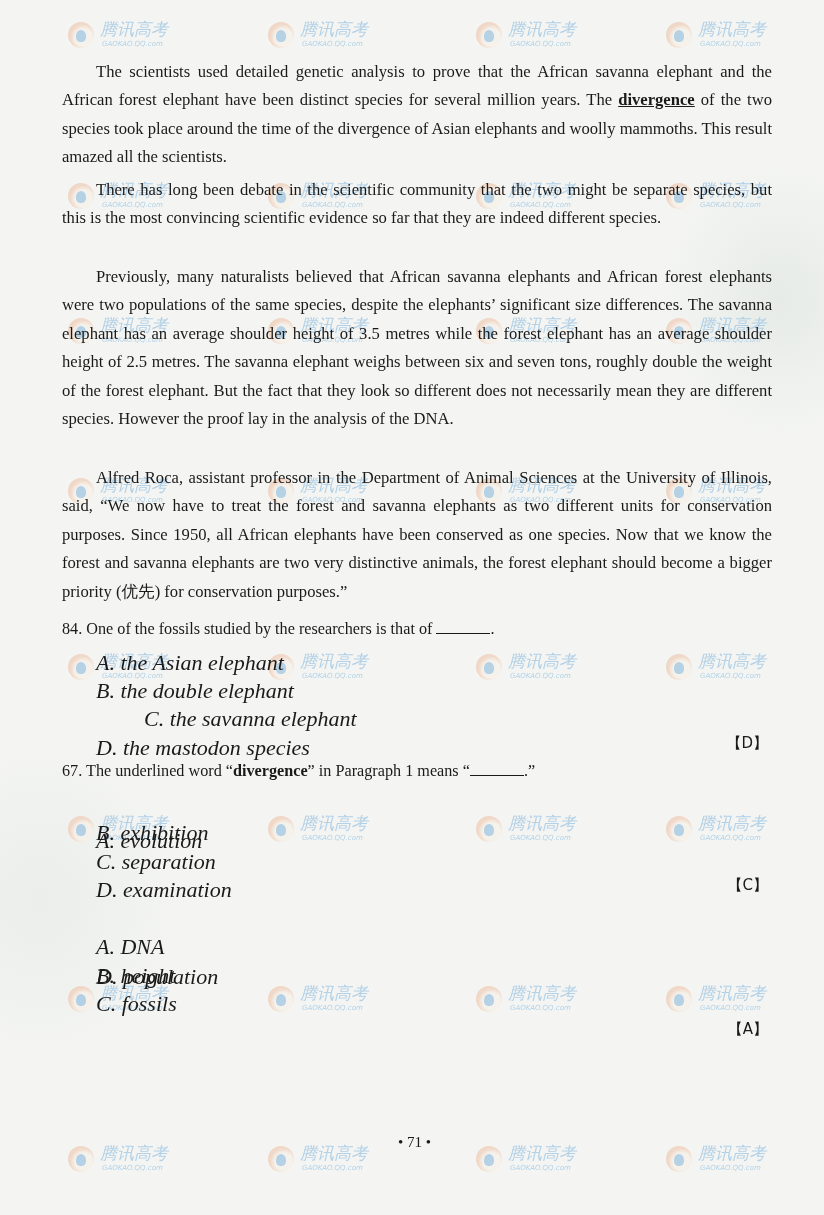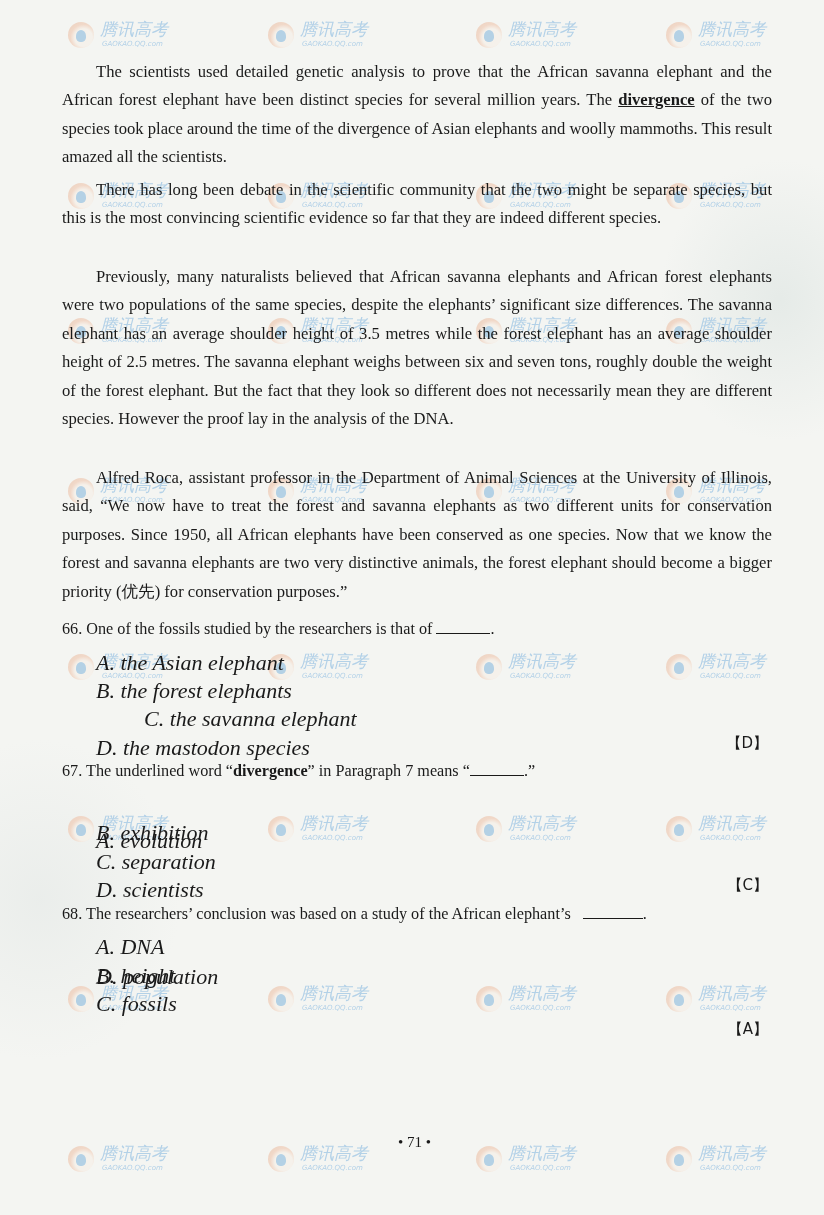--- a/index.html
+++ b/index.html
@@ -289,40 +289,37 @@
     </div>
 
   <p class="para" style="top:176px;margin:0;">There has long been debate in the scientific community that the two might be separate species, but this is the most convincing scientific evidence so far that they are indeed different species.</p>
   <p class="para" style="top:58px;margin:0;">
     <span>The scientists used detailed genetic analysis to prove that the African savanna elephant and the African forest elephant have been distinct species for several million years. The </span><span class="u">divergence</span><span> of the two species took place around the time of the divergence of Asian elephants and woolly mammoths. This result amazed all the scientists.</span>
   </p>
   <p class="para" style="top:263px;margin:0;">Previously, many naturalists believed that African savanna elephants and African forest elephants were two populations of the same species, despite the elephants’ significant size differences. The savanna elephant has an average shoulder height of 3.5 metres while the forest elephant has an average shoulder height of 2.5 metres. The savanna elephant weighs between six and seven tons, roughly double the weight of the forest elephant. But the fact that they look so different does not necessarily mean they are different species. However the proof lay in the analysis of the DNA.</p>
   <p class="para" style="top:464px;margin:0;">Alfred Roca, assistant professor in the Department of Animal Sciences at the University of Illinois, said, “We now have to treat the forest and savanna elephants as two different units for conservation purposes. Since 1950, all African elephants have been conserved as one species. Now that we know the forest and savanna elephants are two very distinctive animals, the forest elephant should become a bigger priority (优先) for conservation purposes.”</p>
 
   <div class="q" style="top:620px;">
-    <span>66. One of the fossils studied by the researchers is that of </span><span class="blank"></span><span>.</span>
+    <span>84. One of the fossils studied by the researchers is that of </span><span class="blank"></span><span>.</span>
   </div>
   <div class="opt" style="top:650px;">A. the Asian elephant</div>
-  <div class="opt" style="top:678px;">B. the forest elephants</div>
+  <div class="opt" style="top:678px;">B. the double elephant</div>
   <div class="opt" style="top:706px;margin-left:48px;">C. the savanna elephant</div>
   <div class="opt" style="top:735px;">D. the mastodon species</div>
   <div class="ans" style="top:734px;">【D】</div>
 
   <div class="q" style="top:762px;">
-    <span>67. The underlined word “</span><span class="bold">divergence</span><span>” in Paragraph 7 means “</span><span class="blank"></span><span>.”</span>
+    <span>67. The underlined word “</span><span class="bold">divergence</span><span>” in Paragraph 1 means “</span><span class="blank"></span><span>.”</span>
   </div>
   <div class="opt" style="top:828px;">A. evolution</div>
   <div class="opt" style="top:820px;">B. exhibition</div>
   <div class="opt" style="top:849px;">C. separation</div>
-  <div class="opt" style="top:877px;">D. scientists</div>
+  <div class="opt" style="top:877px;">D. examination</div>
   <div class="ans" style="top:876px;">【C】</div>
 
-  <div class="q" style="top:905px;">
-    <span>68. The researchers’ conclusion was based on a study of the African elephant’s </span><span class="blank" style="margin-left:8px;width:60px;"></span><span>.</span>
-  </div>
   <div class="opt" style="top:934px;">A. DNA</div>
   <div class="opt" style="top:963px;">B. height</div>
   <div class="opt" style="top:991px;">C. fossils</div>
   <div class="opt" style="top:964px;">D. population</div>
   <div class="ans" style="top:1020px;">【A】</div>
 
   <div class="pagenum">• 71 •</div>
 </div>
 
 </body></html>

